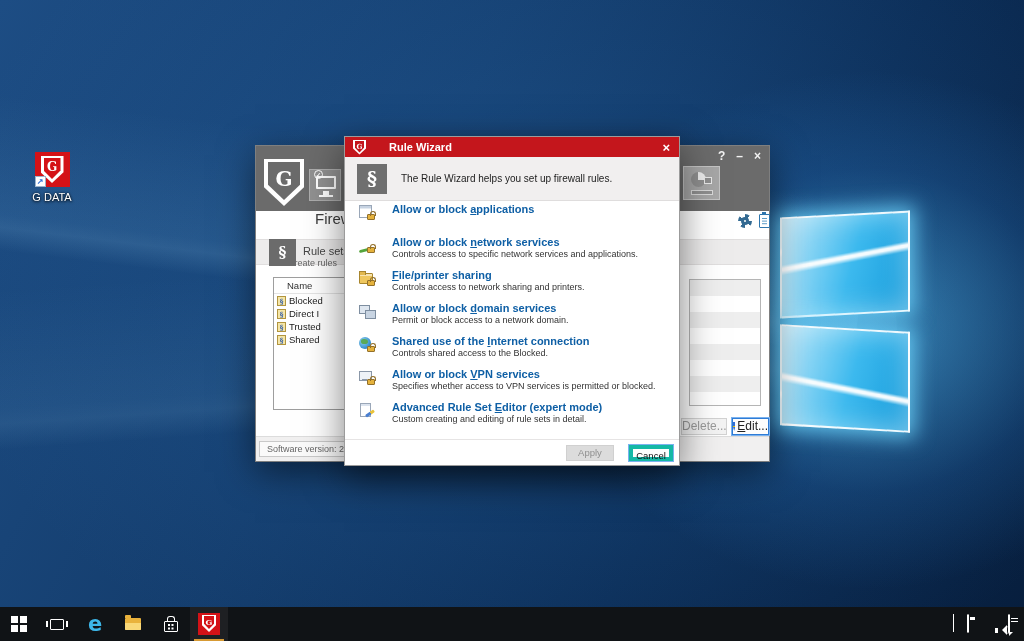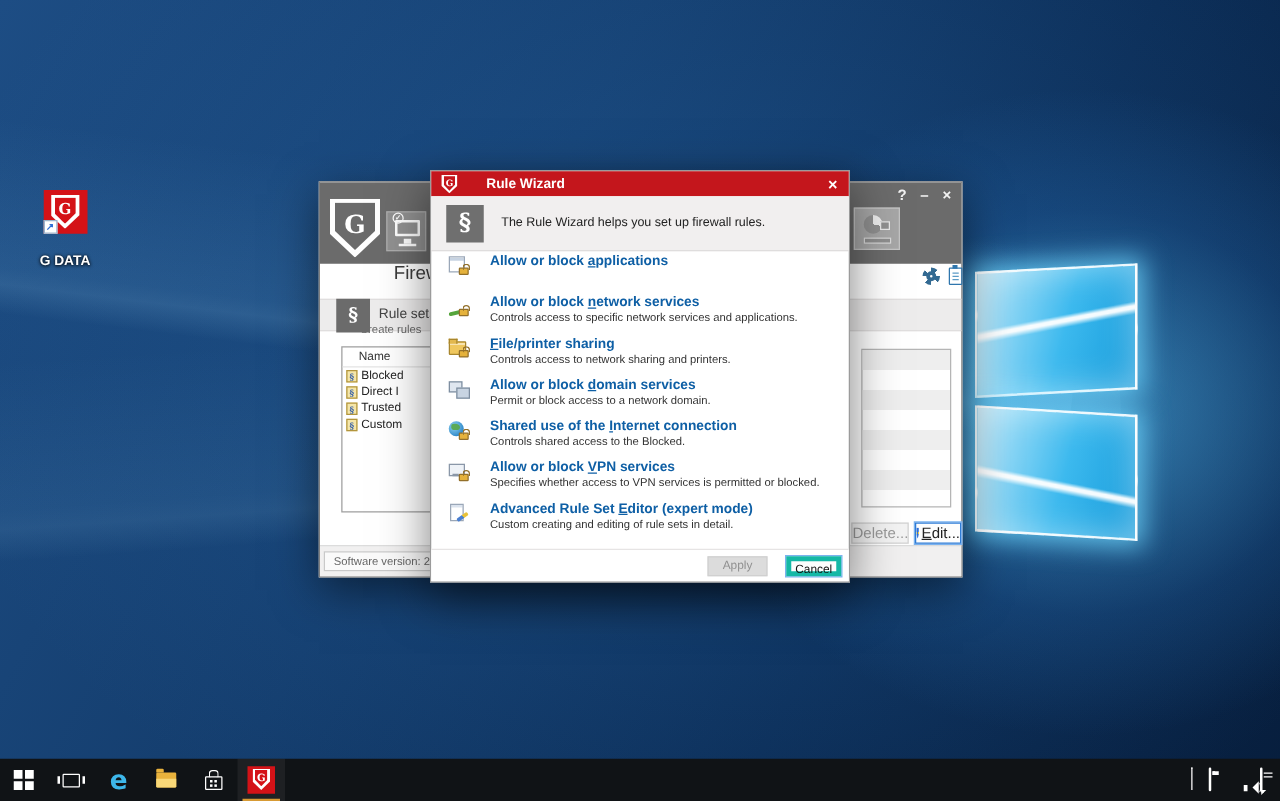--- a/index.html
+++ b/index.html
@@ -30,21 +30,21 @@
 
   
   .desk-icon { position:absolute; left:20px; top:152px; width:64px; text-align:center; cursor:default; }
   .gd-tile { position:relative; width:35px; height:35px; margin:0 auto; background:#d41217; }
   .shield { clip-path:polygon(0 0,100% 0,100% 60%,50% 100%,0 60%); }
   .gd-tile .sh-out { position:absolute; left:6px; top:4px; width:23px; height:27px; background:#fff; }
   .gd-tile .sh-in  { position:absolute; left:9px; top:6px; width:17px; height:21px; background:#d41217;
     color:#fff; font:bold 12px/19px "DejaVu Serif", serif; text-align:center; }
   .lnk-arrow { position:absolute; left:0; bottom:0; width:11px; height:11px; background:#fff; border:1px solid #9db4cc;
     color:#2f6fd6; font:bold 8px/9px "Liberation Sans",sans-serif; text-align:center; }
-  .desk-label { margin-top:16px; color:#fff; font-size:11px; text-shadow:0 1px 3px rgba(0,0,0,.9), 0 0 2px rgba(0,0,0,.7);font-weight:bold; }
+  .desk-label { margin-top:4px; color:#fff; font-size:11px; text-shadow:0 1px 3px rgba(0,0,0,.9), 0 0 2px rgba(0,0,0,.7); }
 
   
   .fw { position:absolute; left:255px; top:145px; width:515px; height:317px; background:#fff;
     border:1px solid #7f7f7f; box-shadow:0 10px 34px rgba(0,0,0,.5); }
   .fw-band { position:absolute; left:0; top:0; right:0; height:65px; background:#6b6b6b; }
   .fw-ctl { position:absolute; right:8px; top:3px; display:flex; gap:11px; color:#f2f2f2; font:bold 12px/14px "Liberation Sans",sans-serif; }
   .fw-ctl span { cursor:pointer; }
   .fw-logo { position:absolute; left:8px; top:13px; width:40px; height:47px; }
   .fw-logo .sh-out { position:absolute; left:0; top:0; width:40px; height:47px; background:#fff; }
   .fw-logo .sh-in { position:absolute; left:4px; top:3px; width:32px; height:38px; background:#6b6b6b;
@@ -240,21 +240,21 @@
       <div class="fw-tr">
         <span class="row-ic">§</span>
         <span>Direct I</span>
       </div>
       <div class="fw-tr">
         <span class="row-ic">§</span>
         <span>Trusted</span>
       </div>
       <div class="fw-tr">
         <span class="row-ic">§</span>
-        <span>Custom</span>
+        <span>Shared</span>
       </div>
     </div>
 
     <div class="fw-panel">
       <div class="pr"></div>
         <div class="pr"></div>
         <div class="pr"></div>
         <div class="pr"></div>
       <div class="pr"></div>
         <div class="pr"></div>

